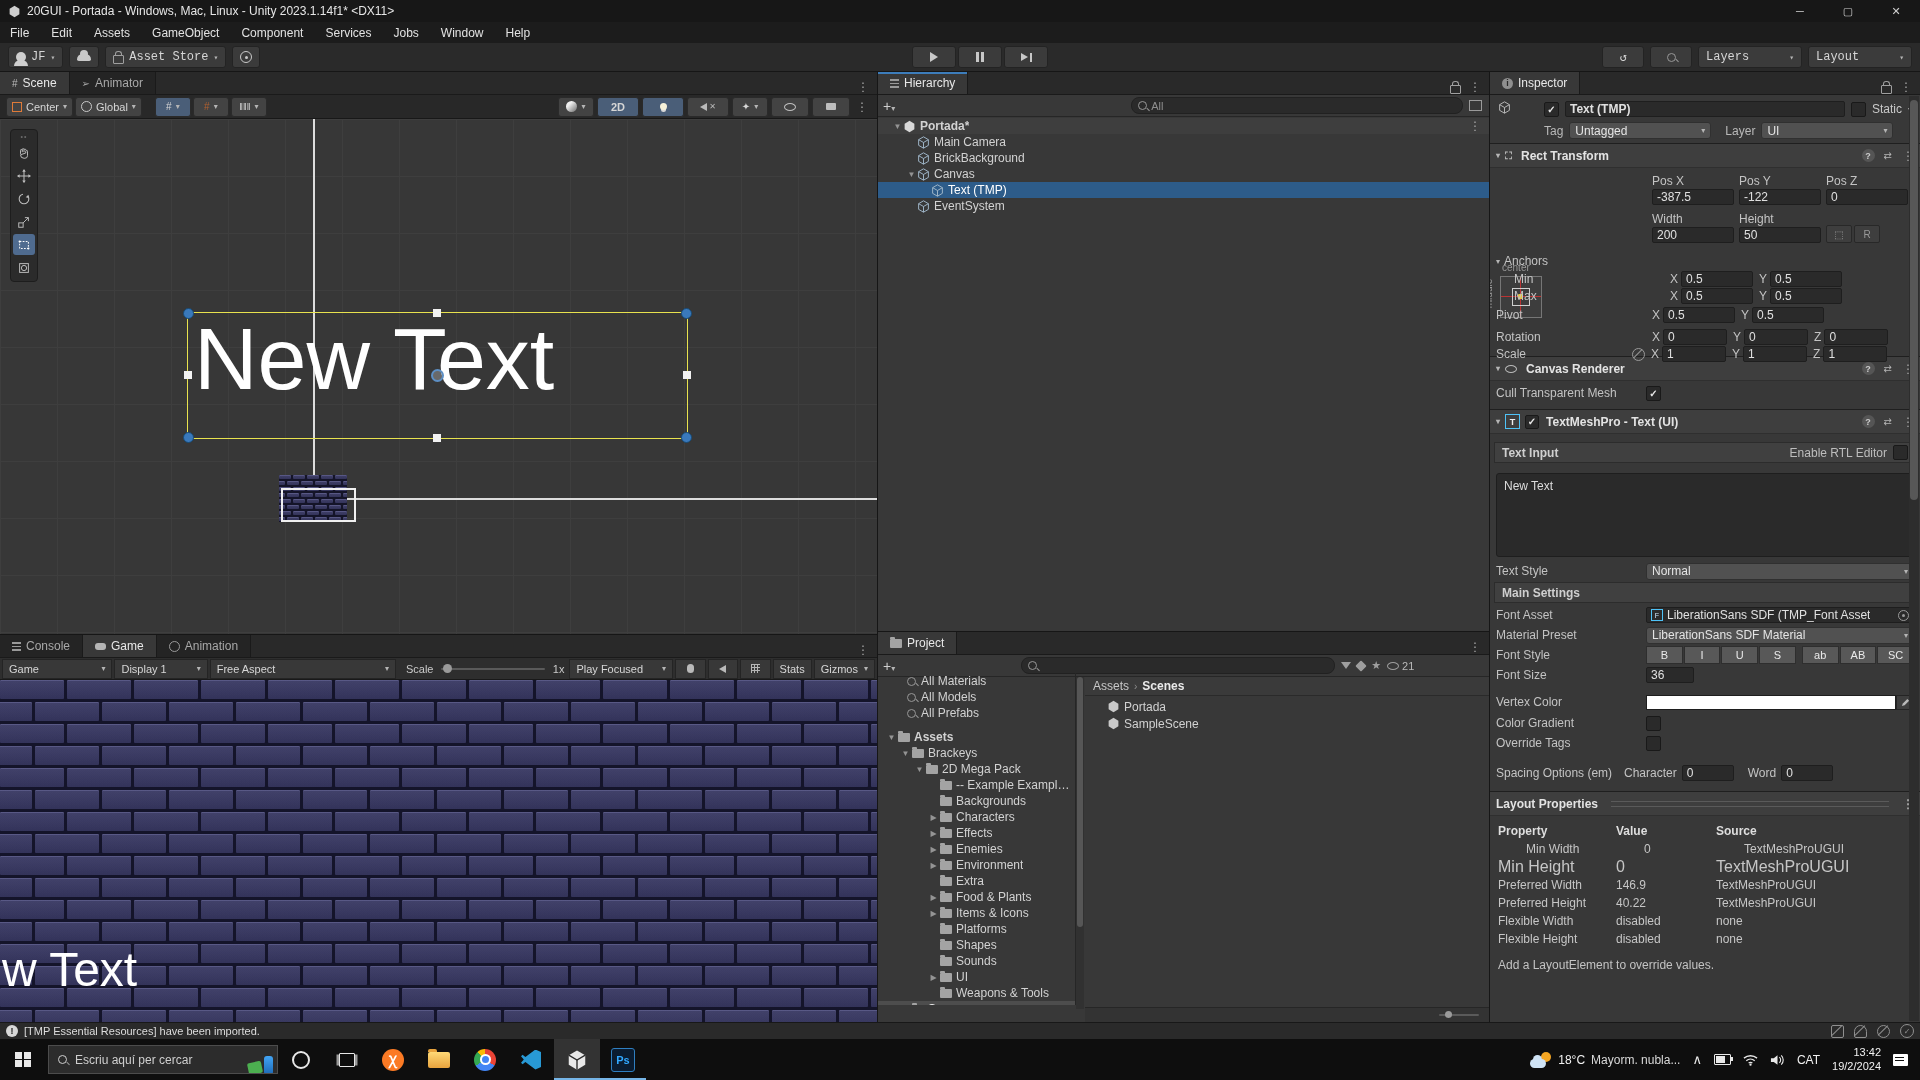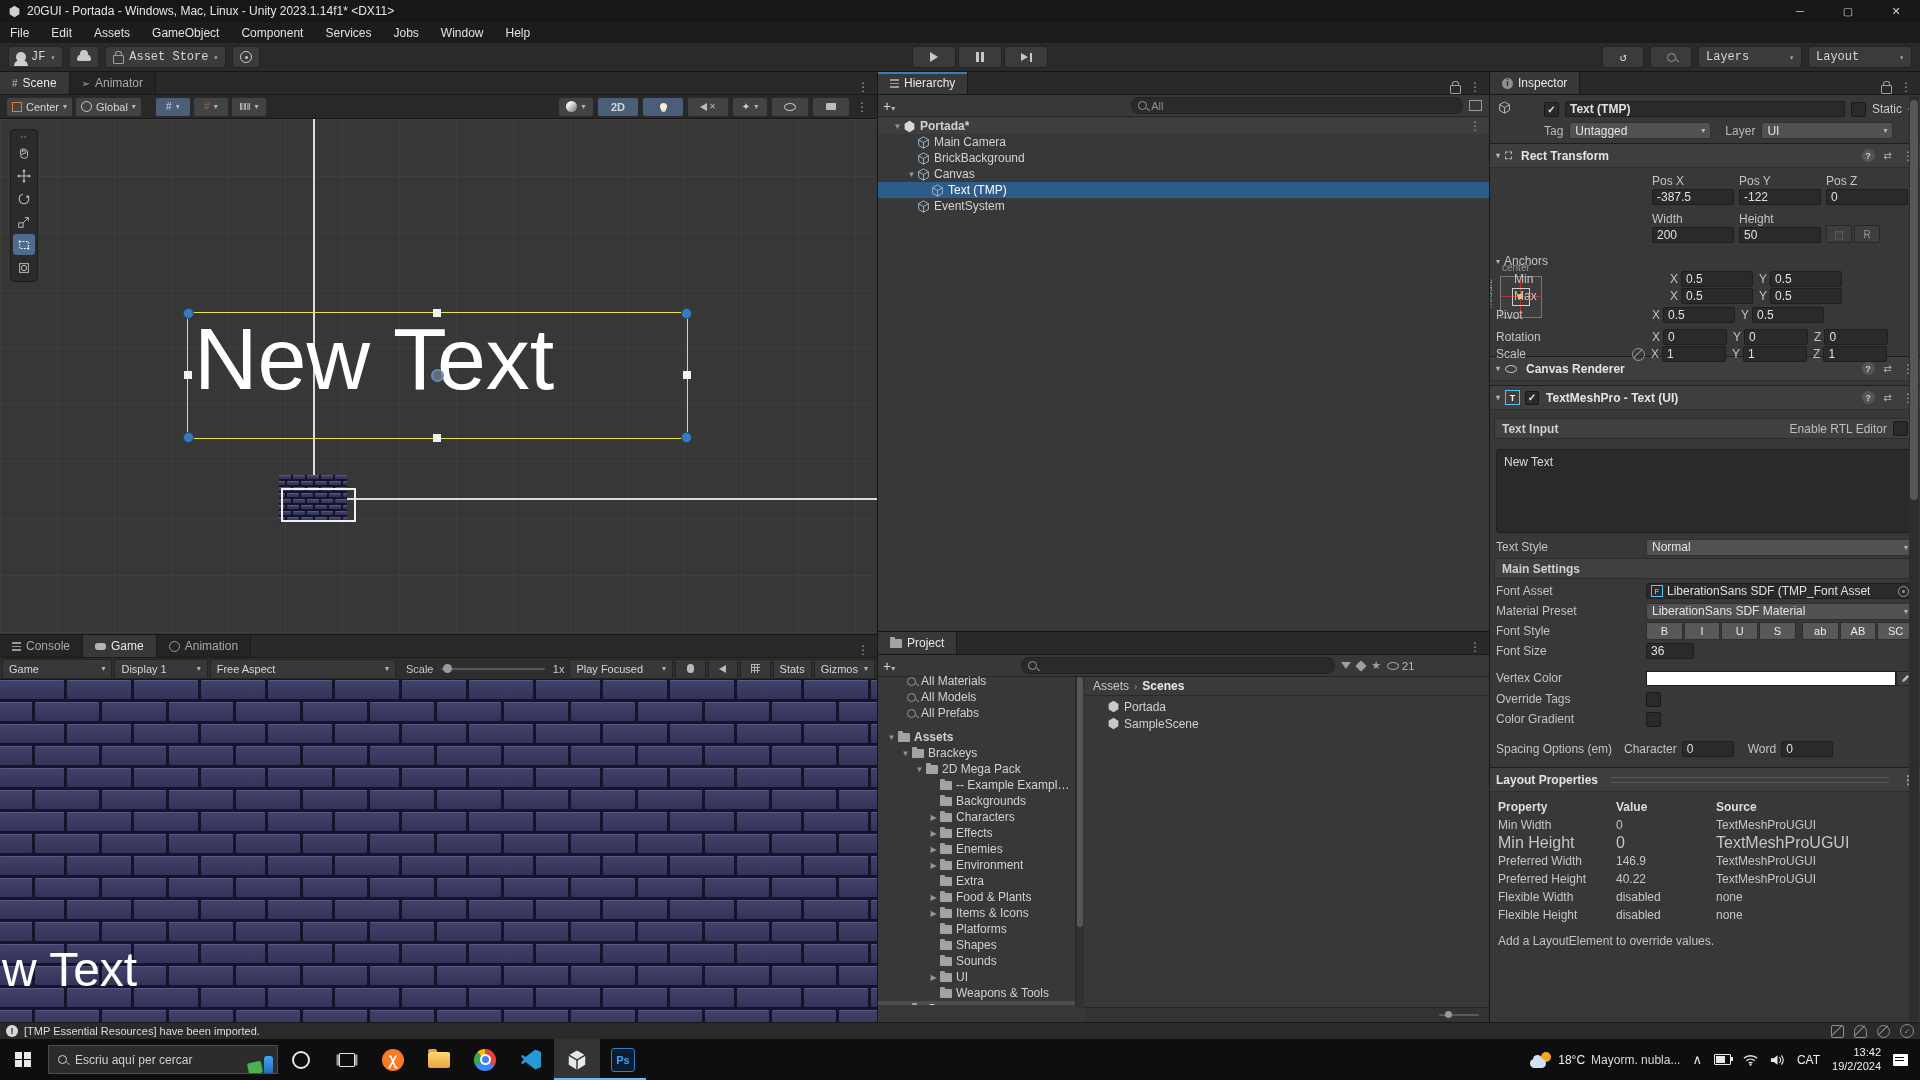--- a/index.html
+++ b/index.html
@@ -1195,20 +1195,24 @@
     <div class="comp-hdr">
       <span class="caret">▾</span>
       <span style="width:10px;height:6px;border:1.2px solid #b9b9b9;border-radius:50%;display:inline-block;"></span>
       <span style="margin-left:4px;">Canvas Renderer</span>
       <span class="hicons">
           <span class="helpq">?</span>
           <span class="preset">⇄</span>
           <span class="kebab">⋮</span>
         </span>
     </div>
+    <div class="irow" style="height:24px;">
+      <span class="ilabel">Cull Transparent Mesh</span>
+      <span class="cb on"></span>
+    </div>
 
     <div class="comp-hdr" style="margin-top:4px;">
       <span class="caret">▾</span>
       <span style="width:13px;height:13px;border:1.5px solid #4fc3f7;display:inline-flex;align-items:center;justify-content:center;font-size:9px;color:#eee;font-weight:bold;">T</span>
       <span class="cb on" style="width:12px;height:12px;"></span>
       <span style="margin-left:2px;">TextMeshPro - Text (UI)</span>
       <span class="hicons">
           <span class="helpq">?</span>
           <span class="preset">⇄</span>
           <span class="kebab">⋮</span>
@@ -1274,25 +1278,25 @@
     <div class="irow" style="height:22px;margin-top:6px;">
       <span class="ilabel">Vertex Color</span>
       <div style="flex:1;height:13px;background:#ffffff;border:1px solid #1e1e1e;"></div>
       <span style="width:16px;height:13px;background:#3e3e3e;border:1px solid #242424;display:inline-flex;align-items:center;justify-content:center;">
         <svg width="9" height="9" viewBox="0 0 10 10">
             <path d="M1 9l1-3 5-5 2 2-5 5z" fill="#b9b9b9"></path>
           </svg>
       </span>
     </div>
     <div class="irow" style="height:20px;">
+      <span class="ilabel">Color Gradient</span>
+      <span class="cb"></span>
+    </div>
+    <div class="irow" style="height:20px;">
       <span class="ilabel">Override Tags</span>
-      <span class="cb"></span>
-    </div>
-    <div class="irow" style="height:20px;">
-      <span class="ilabel">Color Gradient</span>
       <span class="cb"></span>
     </div>
     <div class="irow" style="height:20px;margin-top:10px;">
       <span class="ilabel" style="width:128px;">Spacing Options (em)</span>
       <span style="font-size:12px;color:#c3c3c3;margin-right:5px;">Character</span>
       <div class="field" style="width:52px;">
           <span>0</span>
         </div>
       <span style="font-size:12px;color:#c3c3c3;margin:0 5px 0 14px;">Word</span>
       <div class="field" style="width:52px;">
@@ -1305,21 +1309,21 @@
       <span>Layout Properties</span>
       <span style="flex:1;height:4px;border-top:1px solid #5a5a5a;border-bottom:1px solid #5a5a5a;margin:0 8px;"></span>
       <span class="kebab">⋮</span>
     </div>
     <div id="layout-table" style="padding:6px 8px;">
         <div style="display: flex; height: 18px; align-items: center; font-size: 12px; color: rgb(222, 222, 222); font-weight: bold;">
           <span style="width: 118px;">Property</span>
           <span style="width: 100px;">Value</span>
           <span style="width: auto;">Source</span>
         </div>
-        <div style="display: flex; height: 18px; align-items: center; font-size: 12px; color: rgb(198, 198, 198);">
+        <div style="display: flex; height: 18px; align-items: center; font-size: 12px; color: rgb(198, 198, 198); margin-left: 28px;">
           <span style="width: 118px;">Min Width</span>
           <span style="width: 100px;">0</span>
           <span style="width: auto;">TextMeshProUGUI</span>
         </div>
         <div style="display: flex; height: 18px; align-items: center; font-size: 16px; color: rgb(198, 198, 198);">
           <span style="width: 118px;">Min Height</span>
           <span style="width: 100px;">0</span>
           <span style="width: auto;">TextMeshProUGUI</span>
         </div>
         <div style="display: flex; height: 18px; align-items: center; font-size: 12px; color: rgb(198, 198, 198);">

